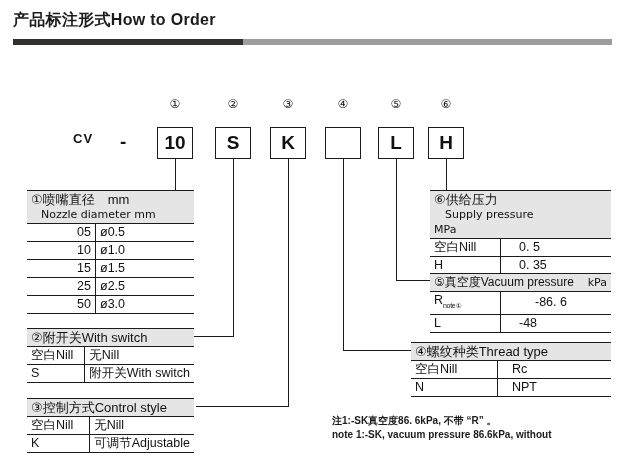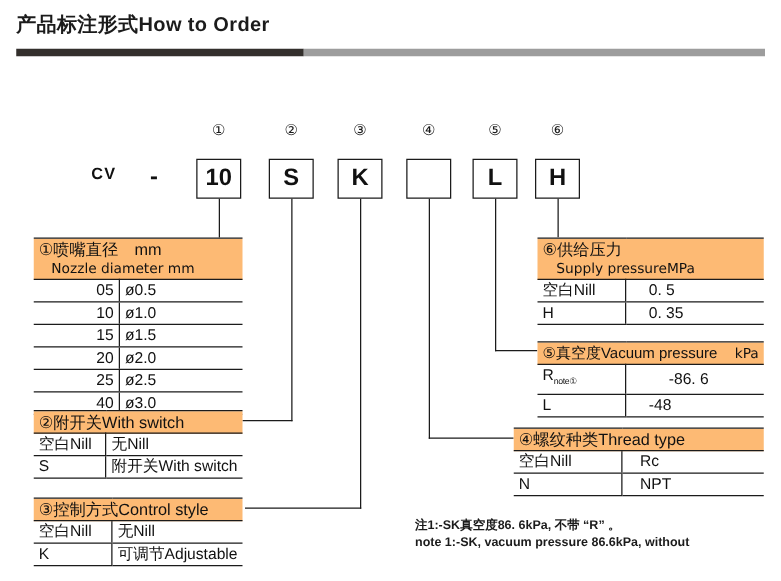--- a/index.html
+++ b/index.html
@@ -38,21 +38,21 @@
   
   .ln{position:absolute;background:#1b1b1b;}
   .lnv{width:1.3px;}
   .lnh{height:1.3px;}
 
   
   .tbl{position:absolute;border-collapse:collapse;font-size:12.5px;background:#fff;}
   .tbl td{border-top:1.4px solid #1b1b1b;border-bottom:1.4px solid #1b1b1b;padding:1px 4px;
           line-height:15px;white-space:nowrap;}
   .thead-cell{
-    background:#fdba74;border-top:1.4px solid #1b1b1b;border-bottom:1.4px solid #1b1b1b;
+    background:#e5e5e5;border-top:1.4px solid #1b1b1b;border-bottom:1.4px solid #1b1b1b;
     padding:2px 4px;white-space:nowrap;
   }
   .vsep{border-left:1.4px solid #1b1b1b;}
   .ctr{text-align:right;}
 
   .hdr-cn{font-size:13px;}
   .hdr-en{font-size:11px;font-family:"DejaVu Sans",sans-serif;}
   .small-en{font-size:12px;}
 
   
@@ -118,29 +118,25 @@
     </tr>
     <tr>
       <td class="ctr">10</td>
       <td class="vsep">ø1.0</td>
     </tr>
     <tr>
       <td class="ctr">15</td>
       <td class="vsep">ø1.5</td>
     </tr>
     <tr>
-      <td class="ctr">20</td>
-      <td class="vsep">ø2.0</td>
-    </tr>
-    <tr>
       <td class="ctr">25</td>
       <td class="vsep">ø2.5</td>
     </tr>
     <tr>
-      <td class="ctr">40</td>
+      <td class="ctr">50</td>
       <td class="vsep">ø3.0</td>
     </tr>
   </tbody>
     </table>
 
   <table class="tbl" style="left:27px;top:328px;width:167px;">
     <tbody>
         <tr>
       <td class="thead-cell hdr-cn" colspan="2">②附开关With switch</td>
     </tr>
@@ -169,21 +165,21 @@
       <td class="vsep">可调节Adjustable</td>
     </tr>
   </tbody>
     </table>
 
   <table class="tbl" style="left:430px;top:190px;width:181px;">
     <tbody>
         <tr>
       <td class="thead-cell" colspan="2">
         <div class="hdr-cn">⑥供给压力</div>
-        <div style="display:flex;justify-content:flex-start;">
+        <div style="display:flex;justify-content:center;flex-direction:column;">
           <span class="hdr-en" style="padding-left:11px">Supply pressure</span>
           <span class="hdr-en">MPa</span>
         </div>
       </td>
     </tr>
     <tr>
       <td style="width:62px">空白Nill</td>
       <td class="vsep" style="padding-left:18px">0. 5</td>
     </tr>
     <tr>

